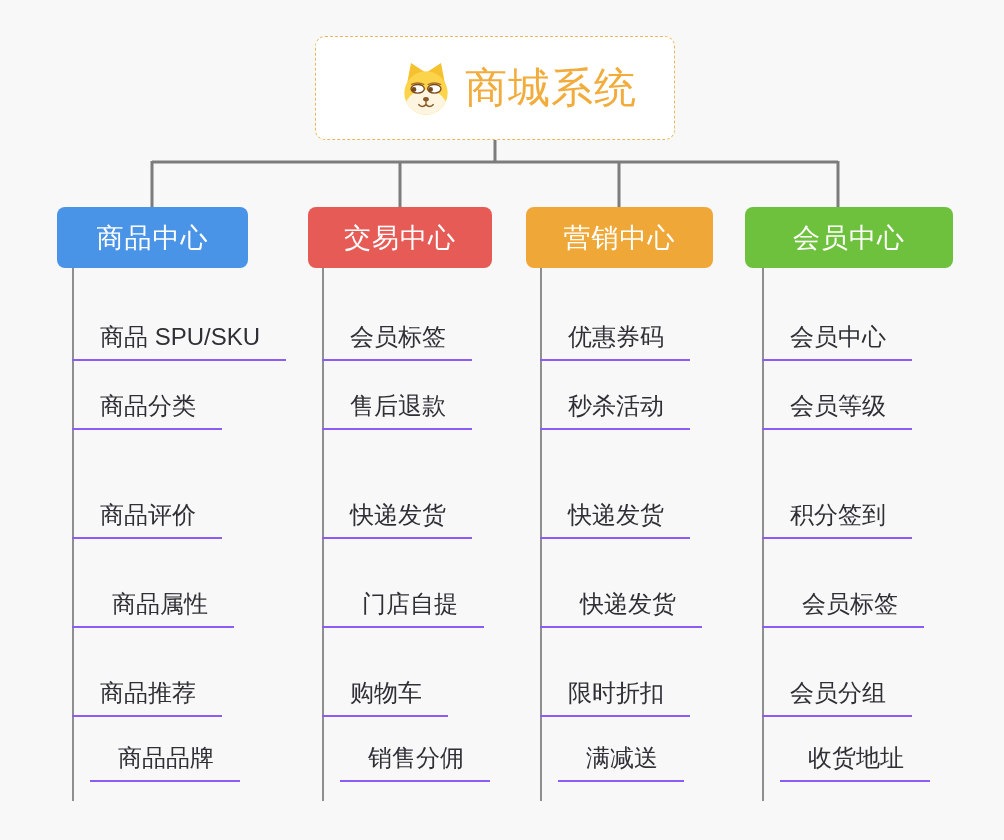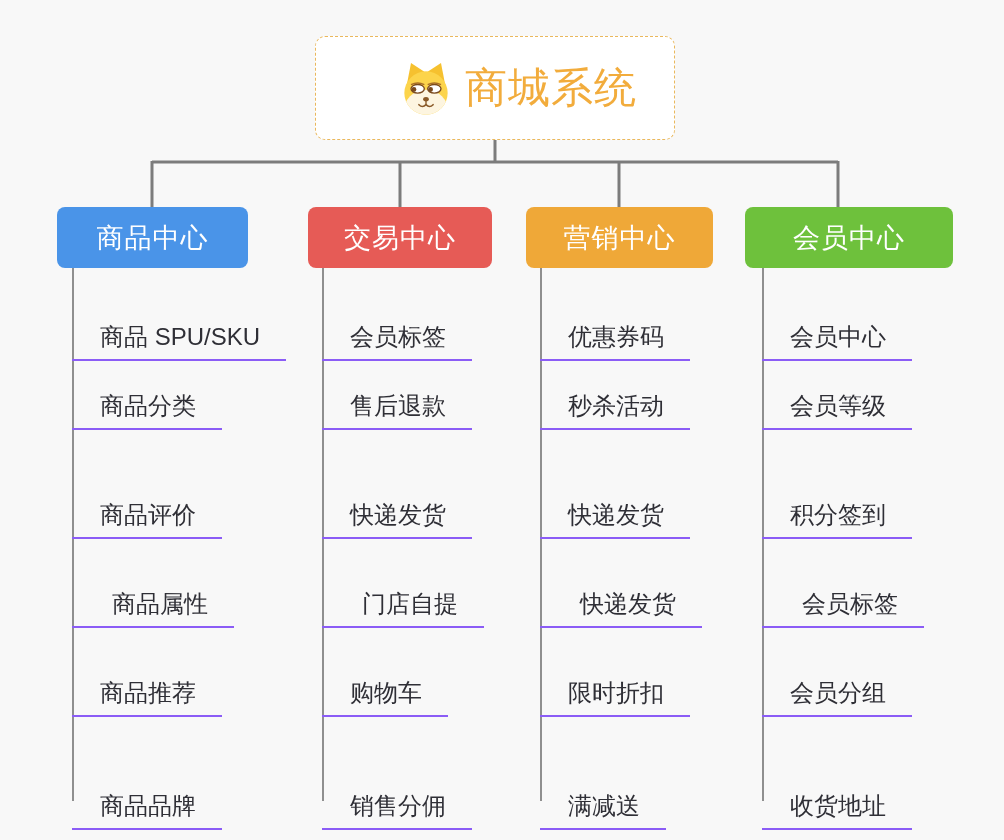--- a/index.html
+++ b/index.html
@@ -78,21 +78,21 @@
   }
   .col1 .leaf { left: 72px; }
   .col2 .leaf { left: 322px; }
   .col3 .leaf { left: 540px; }
   .col4 .leaf { left: 762px; }
   .row0 { top: 315px; }
   .row1 { top: 384px; }
   .row2 { top: 493px; text-align: right; }
   .row3 { top: 582px; padding-left: 40px; }
   .row4 { top: 671px; font-family: Liberation Serif, serif; }
-  .row5 { top: 784px; }
+  .row5 { top: 736px; margin-left: 18px; }
 </style>
 </head>
 <body>
 
 <div class="canvas">
 
   <svg class="connectors" width="1004" height="840" viewBox="0 0 1004 840">
 
     <path d="M495,140 L495,163" stroke="#7c7c7c" stroke-width="3" fill="none"></path>
 

